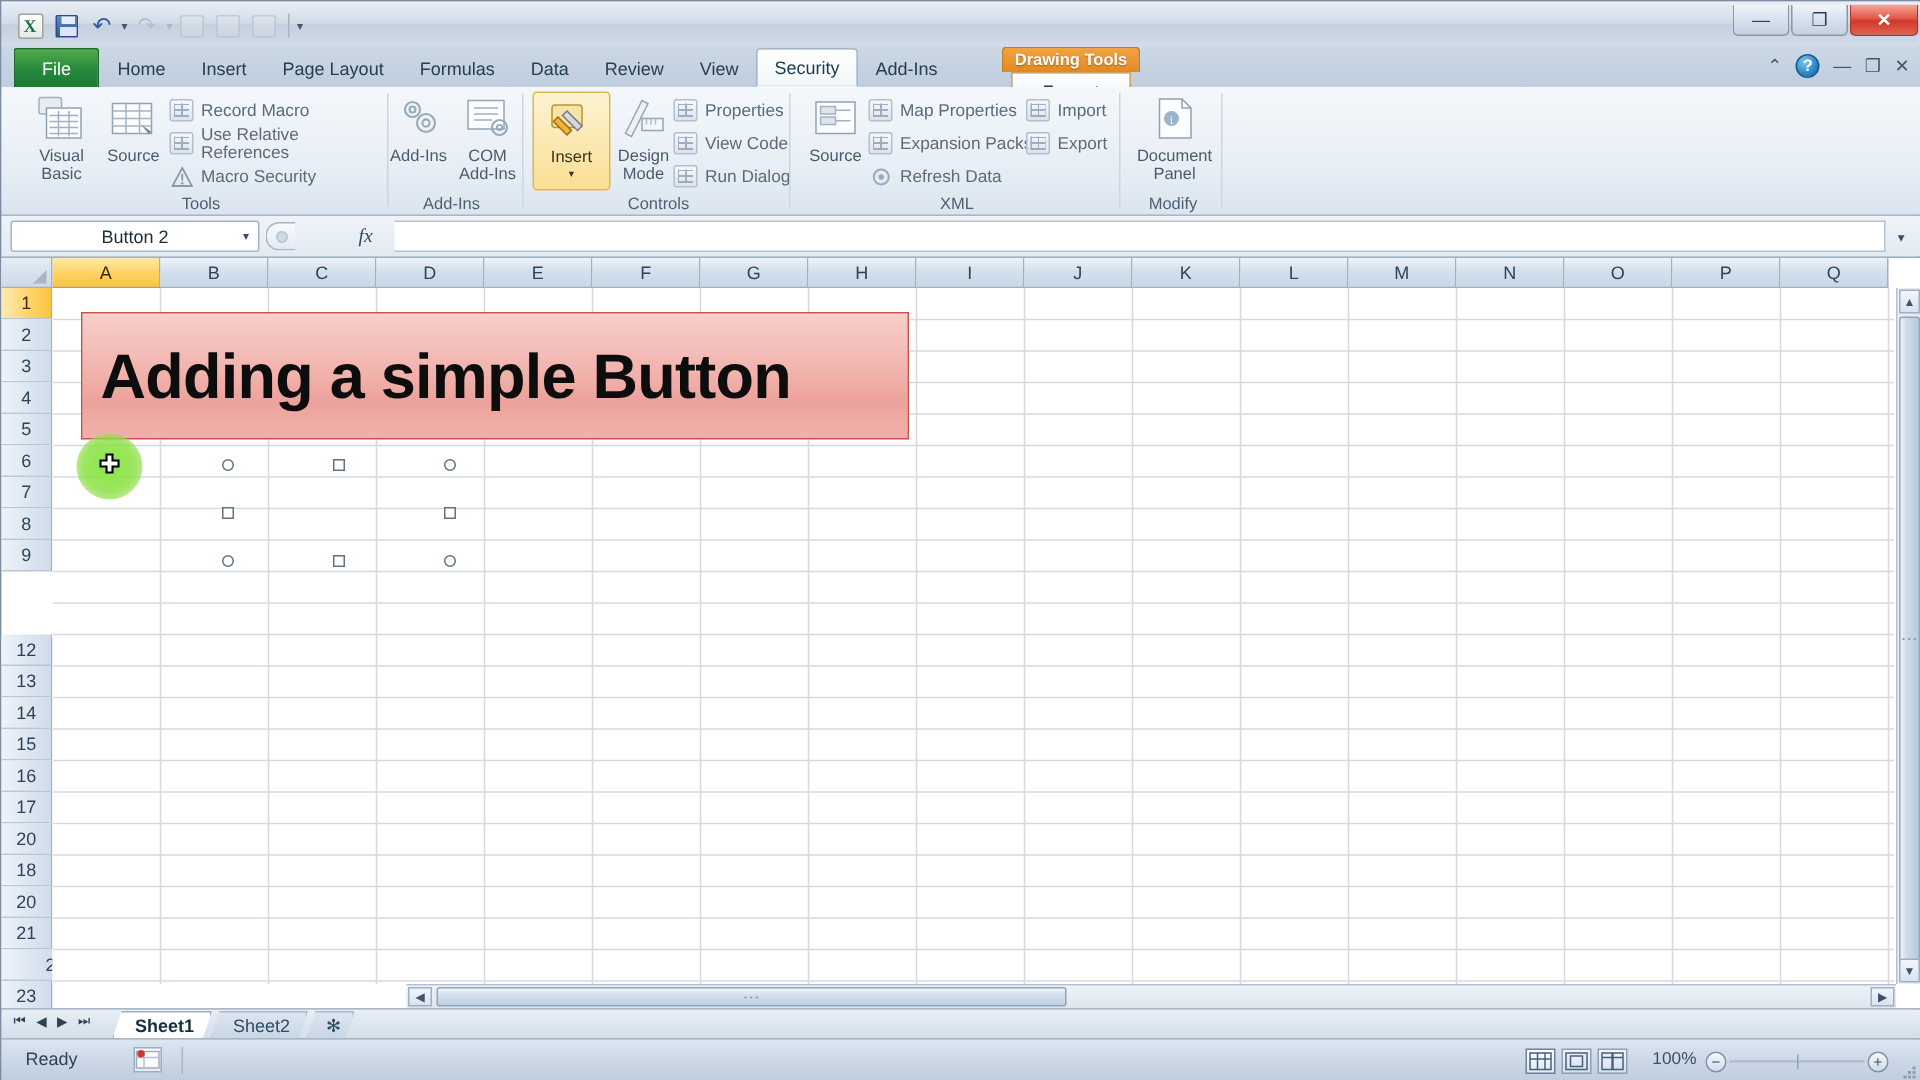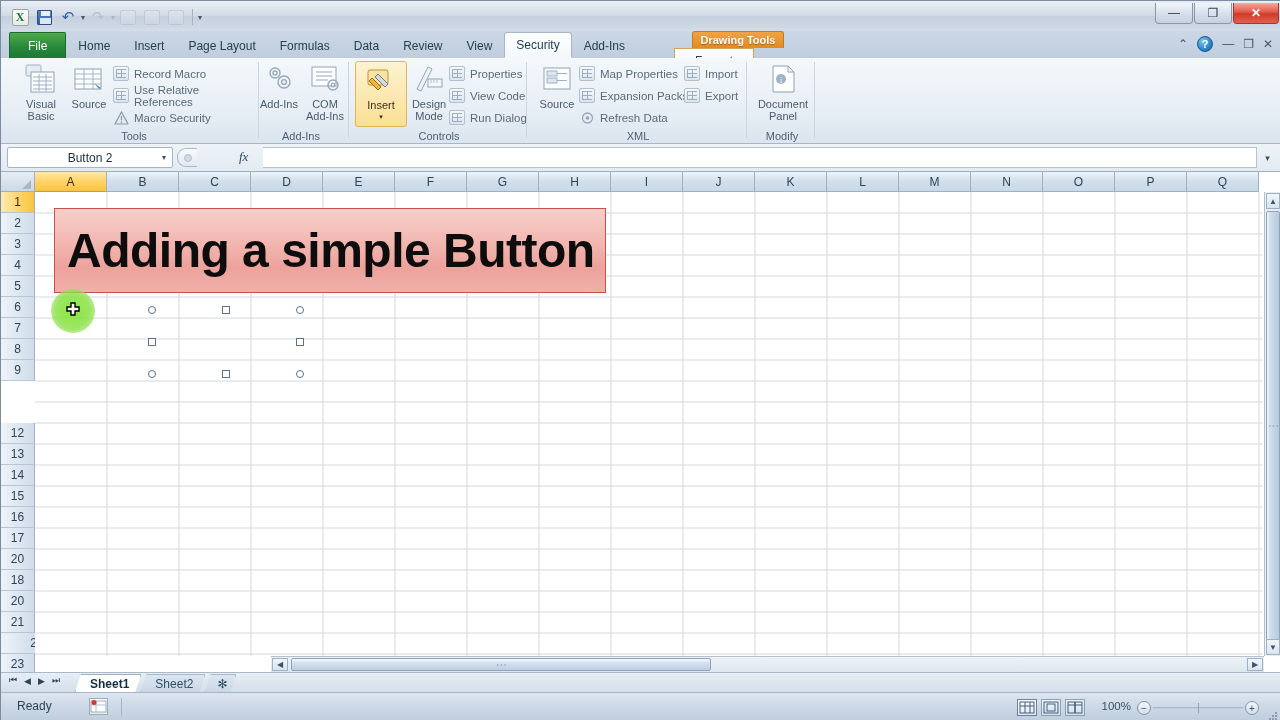--- a/index.html
+++ b/index.html
@@ -87,21 +87,21 @@
     background: linear-gradient(180deg,#fdfefe 0%,#f4f8fb 100%);
     border: 1px solid #a7b6c6; border-bottom: 1px solid #f3f7fa;
     border-radius: 3px 3px 0 0; height: 26px; color: #1b3b4d;
   }
   .ctx-wrap { position: absolute; left: 667px; top: 0; width: 92px; height: 27px; }
   .ctx-header {
     position: absolute; left: 0; top: 0; width: 92px; height: 17px;
     background: linear-gradient(180deg,#f1a343 0%,#e28a21 100%);
     border: 1px solid #c87b1c; border-bottom: none; border-radius: 3px 3px 0 0;
     display: flex; align-items: center; justify-content: center;
-    font-size: 11px; color: #fff; font-weight: bold; text-shadow: 0 1px 1px rgba(120,60,0,.6); margin-left: 24px;
+    font-size: 11px; color: #fff; font-weight: bold; text-shadow: 0 1px 1px rgba(120,60,0,.6);
   }
   .tab.ctx {
     position: absolute; left: 6px; top: 17px; width: 80px; height: 26px;
     justify-content: center;
     background: linear-gradient(180deg,#fcfdfe 0%,#f2f7fa 100%);
     border: 1px solid #d3a25e; border-bottom: 1px solid #f3f7fa;
     border-radius: 0 0 0 0; color: #214050;
   }
   .ribbon-ctrls { position: absolute; right: 8px; top: 5px; display: flex; align-items: center; gap: 9px; }
   .rc { font-size: 12px; color: #42586b; }
@@ -252,21 +252,21 @@
     color:#7b8fa6; font-size:11px; }
 
   
   .banner {
     position: absolute; left: 53px; top: 207px; width: 552px; height: 85px;
     background: linear-gradient(180deg,#f7cfcb 0%,#f2b4ae 45%,#eda29c 70%,#f0b0aa 100%);
     border: 1px solid #c9514a;
     display: flex; align-items: center; padding-left: 12px;
   }
   .banner-text {
-    font-size: 48px; font-weight: bold; color: #0d0d0d;
+    font-size: 42px; font-weight: bold; color: #0d0d0d;
     font-family: "Liberation Sans", sans-serif; letter-spacing: -0.5px;
   }
   .shape-btn {
     position: absolute; left: 151px; top: 309px; width: 148px; height: 64px;
     background: linear-gradient(180deg,#f0f0f0 0%,#e9e9e9 100%);
     border: 1px solid #9a9a9a;
     display: flex; align-items: center; justify-content: center;
     font-size: 13.5px; color: #1a1a1a;
   }
   .handle { position: absolute; width: 8px; height: 8px; background: #ffffff; border: 1px solid #5d7287; }

